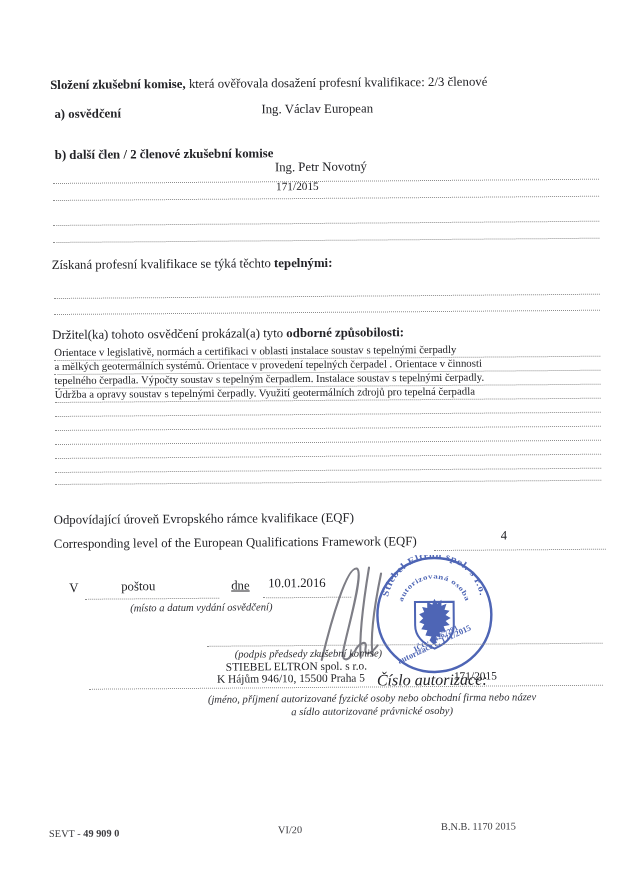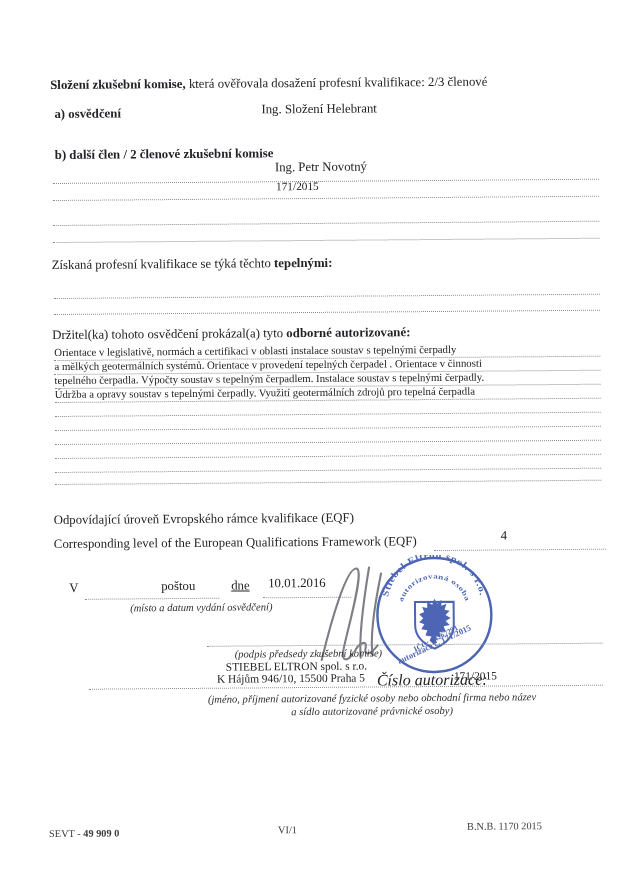--- a/index.html
+++ b/index.html
@@ -20,55 +20,55 @@
   .stamp{position:absolute;left:373px;top:556px;}
 </style>
 </head>
 <body>
 
 <div class="sheet">
 
   <div class="t" style="left:53px;top:76px;"><span class="b">Složení zkušební komise,</span><span> která ověřovala dosažení profesní kvalifikace: 2/3 členové</span></div>
 
   <div class="t b" style="left:57px;top:105px;">a) osvědčení</div>
-  <div class="t" style="left:264px;top:102px;">Ing. Složení Helebrant</div>
+  <div class="t" style="left:264px;top:102px;">Ing. Václav European</div>
 
   <div class="t b" style="left:57px;top:146px;">b) další člen / 2 členové zkušební komise</div>
   <div class="t" style="left:277px;top:160px;">Ing. Petr Novotný</div>
   <div class="dot" style="left:55px;top:181px;width:546px;"></div>
   <div class="t" style="left:278px;top:180px;font-size:11.3px;">171/2015</div>
   <div class="dot" style="left:55px;top:198px;width:546px;"></div>
   <div class="dot" style="left:55px;top:223px;width:546px;"></div>
   <div class="dot" style="left:55px;top:240px;width:546px;"></div>
 
   <div class="t" style="left:53px;top:256px;"><span>Získaná profesní kvalifikace se týká těchto </span><span class="b">tepelnými:</span></div>
   <div class="dot" style="left:55px;top:296px;width:546px;"></div>
   <div class="dot" style="left:55px;top:312px;width:546px;"></div>
 
-  <div class="t" style="left:53px;top:326px;"><span>Držitel(ka) tohoto osvědčení prokázal(a) tyto </span><span class="b">odborné autorizované:</span></div>
+  <div class="t" style="left:53px;top:326px;"><span>Držitel(ka) tohoto osvědčení prokázal(a) tyto </span><span class="b">odborné způsobilosti:</span></div>
 
   <div class="comp-row" style="top:344px;">Orientace v legislativě, normách a certifikaci v oblasti instalace soustav s tepelnými čerpadly</div>
   <div class="comp-row" style="top:358px;">a mělkých geotermálních systémů. Orientace v provedení tepelných čerpadel . Orientace v činnosti</div>
   <div class="comp-row" style="top:372px;">tepelného čerpadla. Výpočty soustav s tepelným čerpadlem. Instalace soustav s tepelnými čerpadly.</div>
   <div class="comp-row" style="top:386px;">Údržba a opravy soustav s tepelnými čerpadly. Využití geotermálních zdrojů pro tepelná čerpadla</div>
 
   <div class="dot" style="left:55px;top:414px;width:546px;"></div>
   <div class="dot" style="left:55px;top:428px;width:546px;"></div>
   <div class="dot" style="left:55px;top:442px;width:546px;"></div>
   <div class="dot" style="left:55px;top:456px;width:546px;"></div>
   <div class="dot" style="left:55px;top:470px;width:546px;"></div>
   <div class="dot" style="left:55px;top:482px;width:546px;"></div>
 
   <div class="t" style="left:53px;top:511px;">Odpovídající úroveň Evropského rámce kvalifikace (EQF)</div>
   <div class="t" style="left:53px;top:535px;">Corresponding level of the European Qualifications Framework (EQF)</div>
   <div class="t" style="left:500px;top:530px;">4</div>
   <div class="dot" style="left:433px;top:551px;width:172px;"></div>
 
   <div class="t" style="left:68px;top:579px;">V</div>
-  <div class="t" style="left:120px;top:578px;margin-left:40px;">poštou</div>
+  <div class="t" style="left:120px;top:578px;">poštou</div>
   <div class="dot" style="left:84px;top:597px;width:134px;"></div>
   <div class="t" style="left:230px;top:578px;text-decoration:underline;">dne</div>
   <div class="t" style="left:267px;top:576px;">10.01.2016</div>
   <div class="dot" style="left:262px;top:597px;width:88px;"></div>
   <div class="t cap center" style="left:95px;top:601px;width:210px;">(místo a datum vydání osvědčení)</div>
 
   <svg class="sig" width="112" height="118" viewBox="0 0 112 118">
     <g fill="none" stroke="#6d6d76" stroke-width="2.1" stroke-linecap="round" opacity="0.88">
       <path d="M12,108 C22,68 38,14 48,17 C55,21 39,74 34,97 C31,109 37,111 43,102"></path>
       <path d="M45,100 C49,91 58,88 56,96 C54,105 61,103 68,94"></path>
@@ -102,16 +102,16 @@
   <div class="t cap" style="left:233px;top:648px;">(podpis předsedy zkušební komise)</div>
   <div class="t" style="left:224px;top:660px;font-size:11.4px;">STIEBEL ELTRON spol. s r.o.</div>
   <div class="t" style="left:215px;top:672px;font-size:11.4px;">K Hájům 946/10, 15500 Praha 5</div>
   <div class="t" style="left:375px;top:672px;font-size:16px;font-style:italic;">Číslo autorizace:</div>
   <div class="t" style="left:452px;top:671px;font-size:11.4px;">171/2015</div>
   <div class="dot" style="left:87px;top:687px;width:514px;"></div>
   <div class="t cap center" style="left:150px;top:693px;width:440px;">(jméno, příjmení autorizované fyzické osoby nebo obchodní firma nebo název</div>
   <div class="t cap center" style="left:150px;top:706px;width:440px;">a sídlo autorizované právnické osoby)</div>
 
   <div class="t xs" style="left:46px;top:826px;"><span>SEVT - </span><span class="b">49 909 0</span></div>
-  <div class="t xs" style="left:275px;top:824px;">VI/1</div>
-  <div class="t xs" style="left:464px;top:822px;text-align:center;">B.N.B. 1170 2015</div>
+  <div class="t xs" style="left:275px;top:824px;">VI/20</div>
+  <div class="t xs" style="left:438px;top:822px;text-align:center;">B.N.B. 1170 2015</div>
 
 </div>
 
 </body></html>

